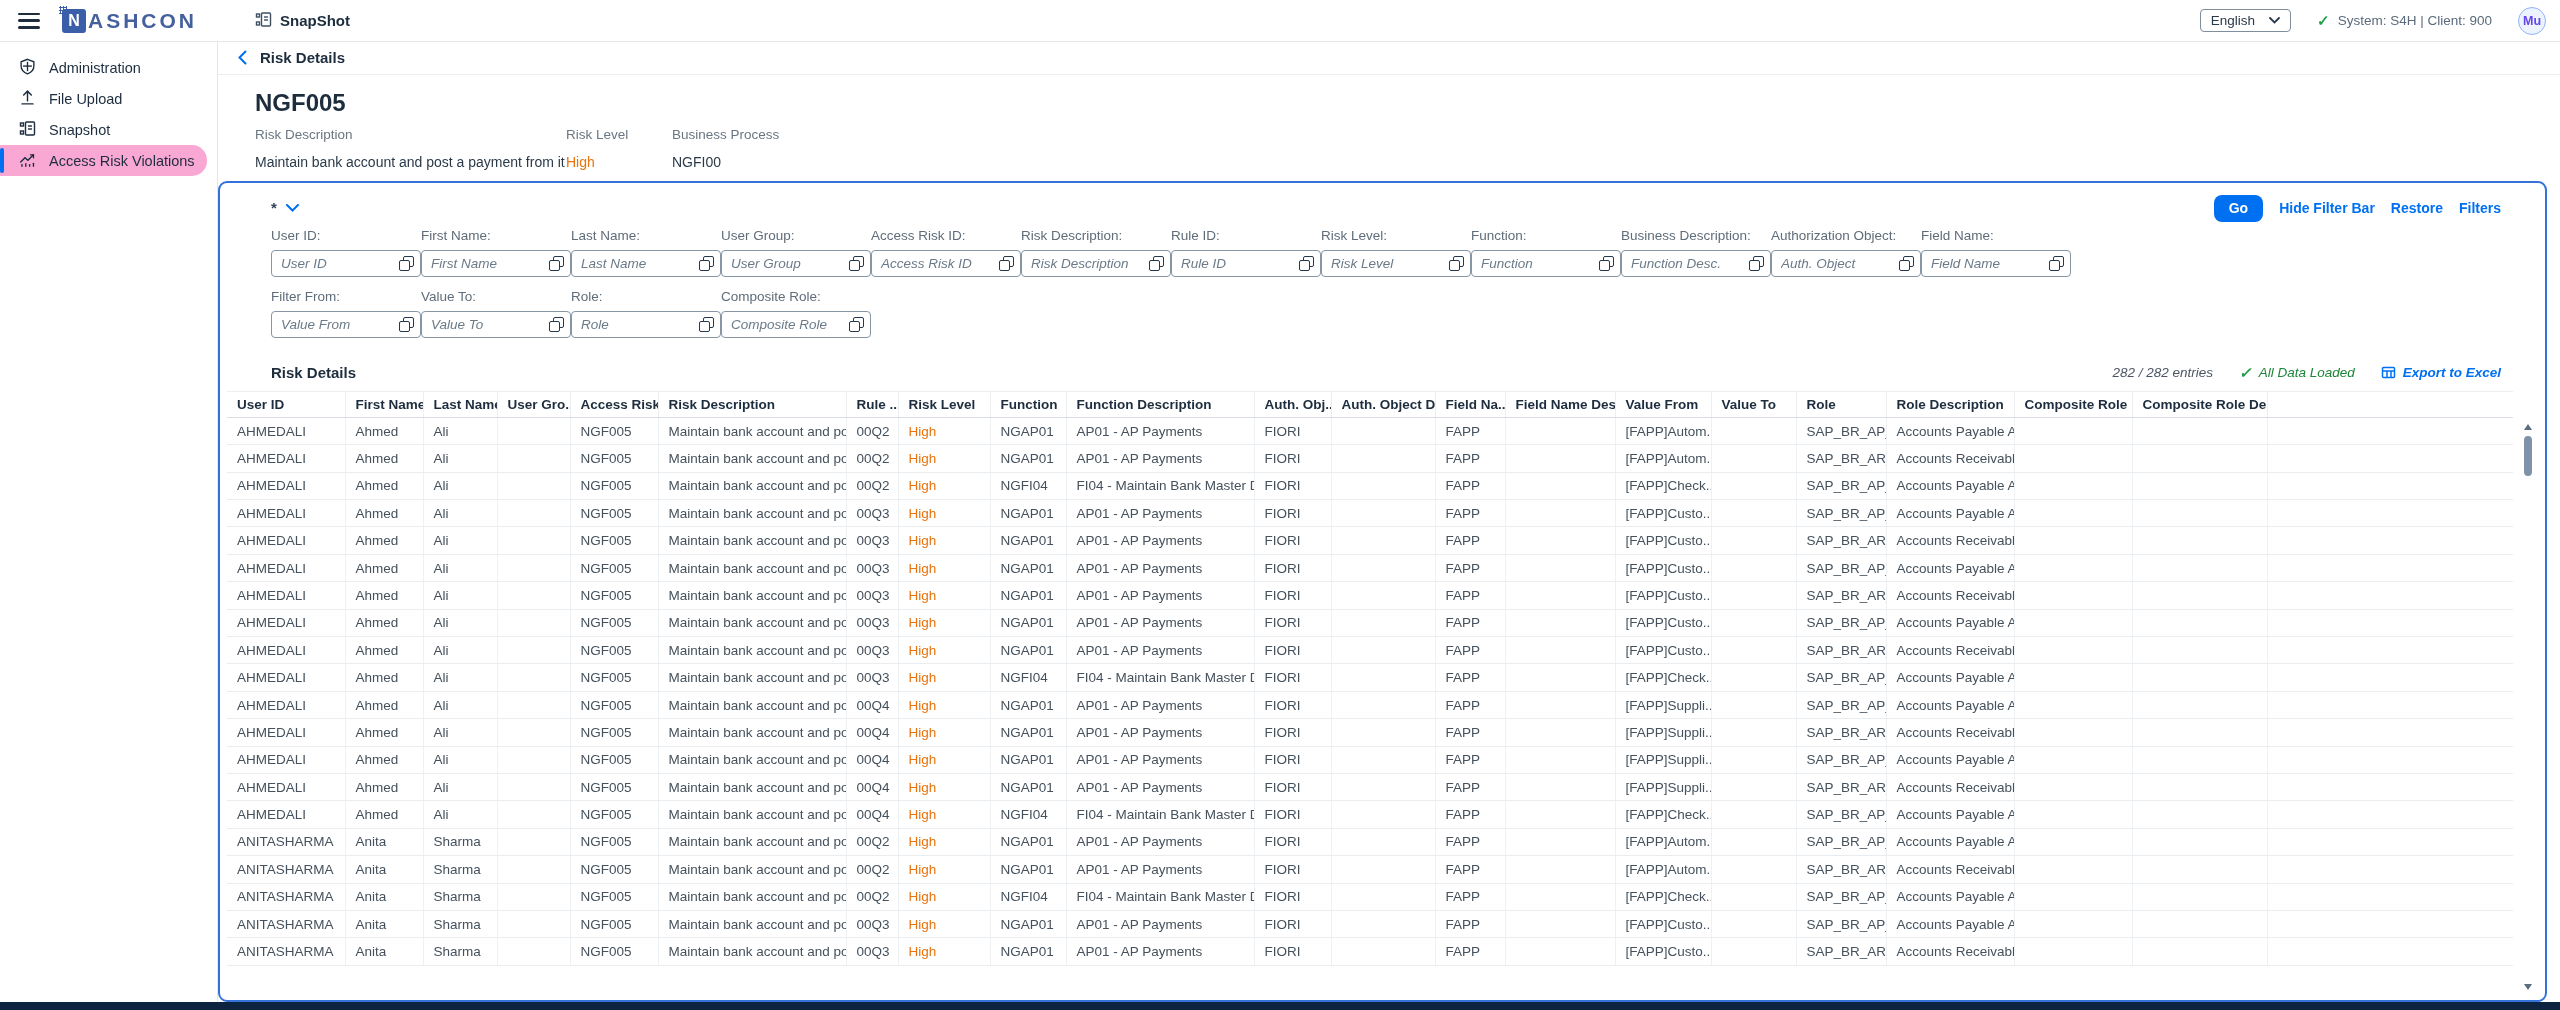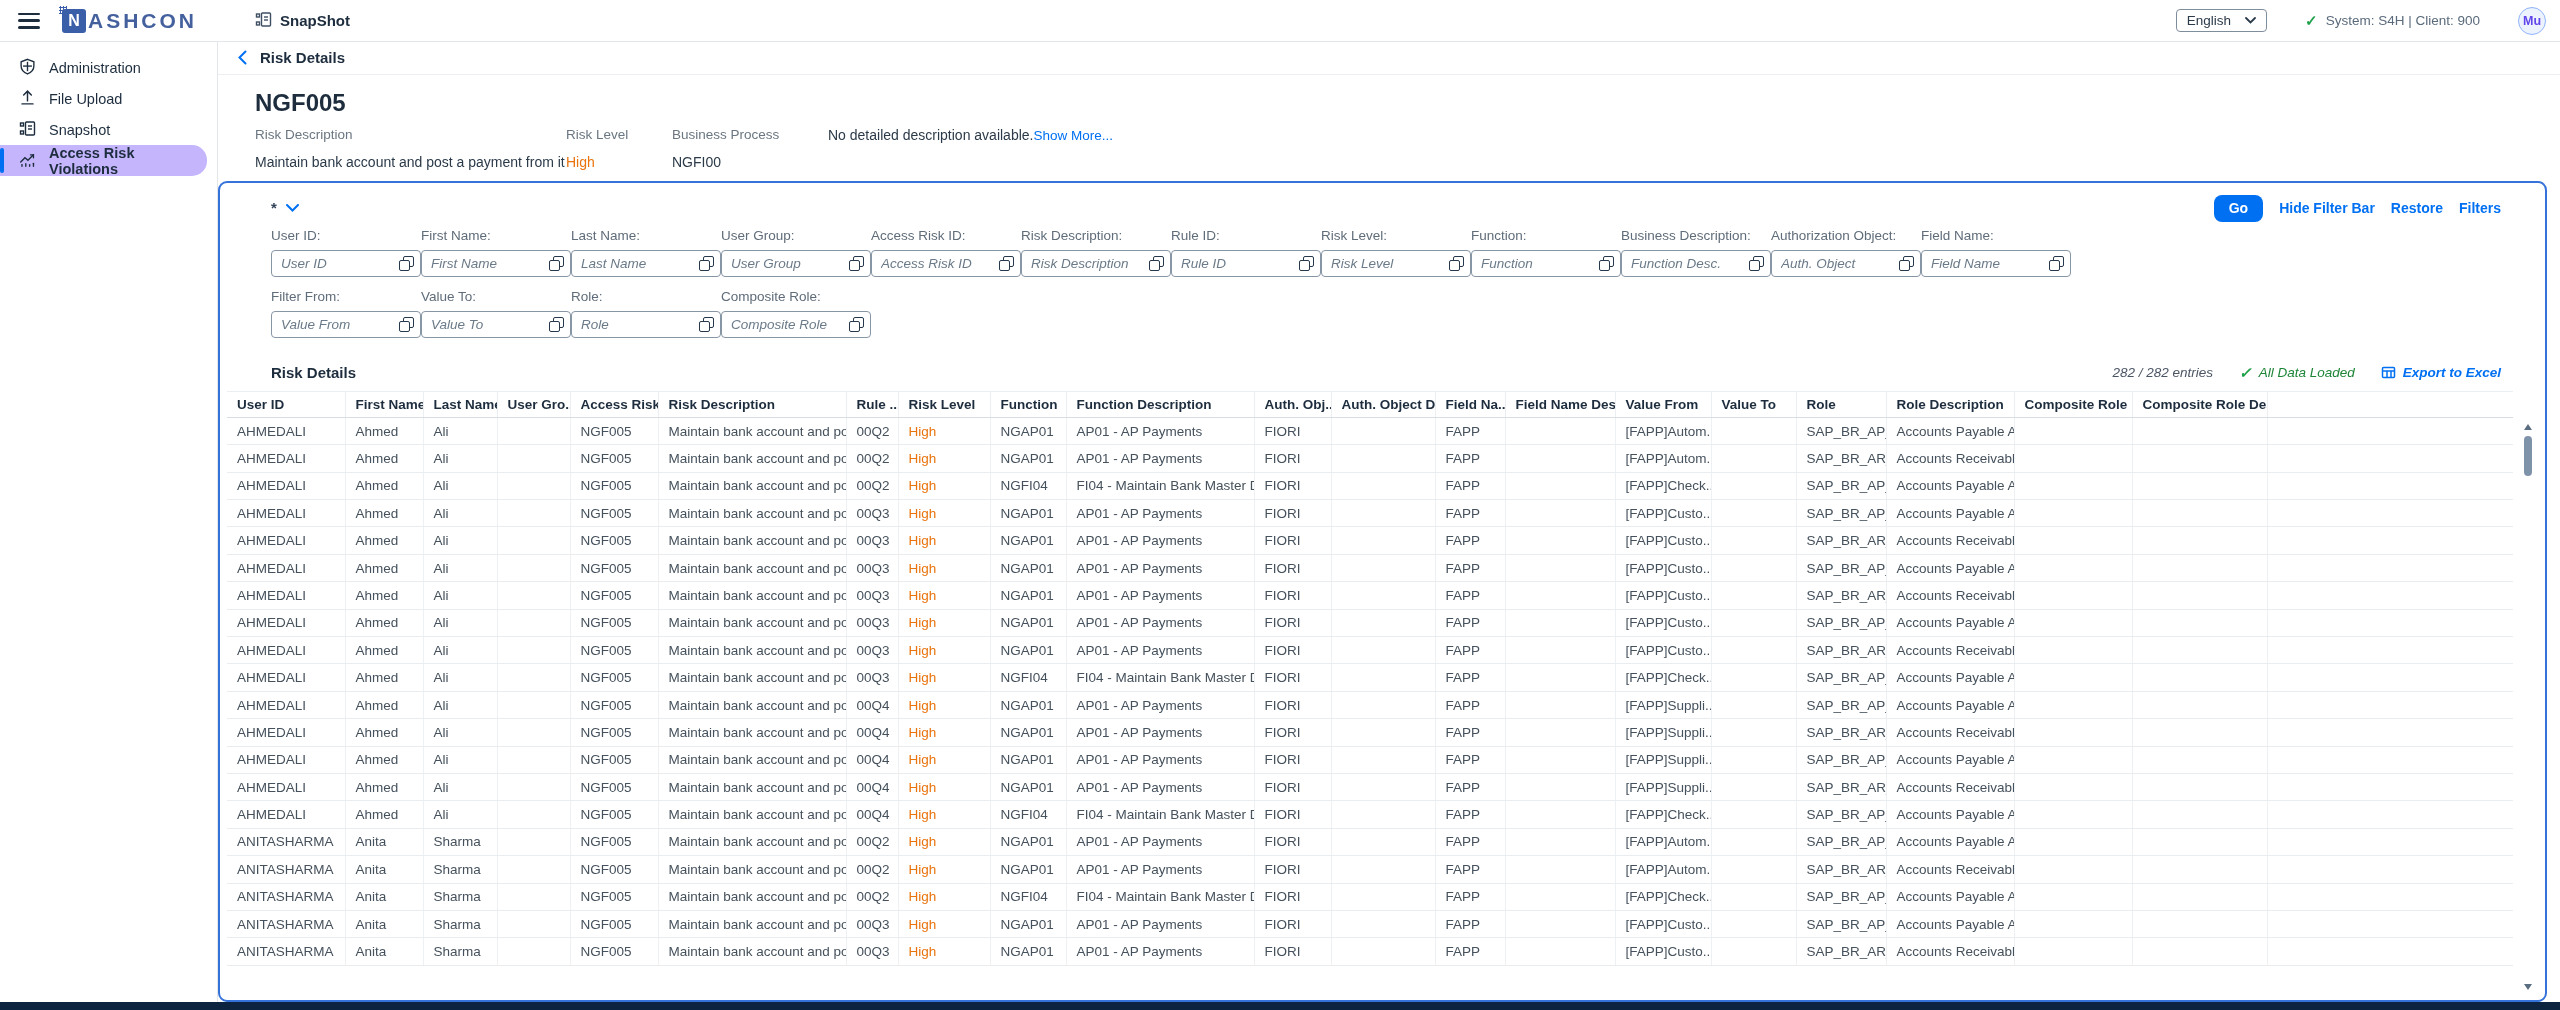--- a/index.html
+++ b/index.html
@@ -11,36 +11,36 @@
     border-bottom:1px solid #e3e7ec; padding:0 14px 0 18px; position:relative; z-index:5; }
   .burger { width:22px; height:16px; display:flex; flex-direction:column; justify-content:space-between; cursor:pointer; margin-right:22px; }
   .burger span { height:2.5px; background:#1d2d3e; border-radius:2px; }
   .logo { display:flex; align-items:center; gap:2px; margin-right:58px; }
   .logo-box { width:24px; height:24px; background:#3b5ea8; color:#fff; font-weight:700; font-size:16px;
     display:flex; align-items:center; justify-content:center; border-radius:3px; position:relative; }
   .logo-box::after { content:""; position:absolute; top:-3px; left:-3px; width:8px; height:8px;
     background:radial-gradient(circle,#3b5ea8 1px,transparent 1.4px); background-size:3px 3px; }
   .logo-text { font-size:21px; letter-spacing:3px; color:#44619e; font-weight:600; }
   .appname { display:flex; align-items:center; gap:8px; font-size:15px; font-weight:700; color:#1d2d3e; }
-  .top-right { margin-left:auto; display:flex; align-items:center; gap:38px; }
+  .top-right { margin-left:auto; display:flex; align-items:center; gap:26px; }
   .lang-select { display:flex; align-items:center; gap:14px; border:1px solid #7f8e9d; border-radius:4px;
     padding:3px 10px; font-size:13.5px; color:#2b3a49; background:#fff; cursor:pointer; }
   .sys-status { display:flex; align-items:center; gap:8px; font-size:13.5px; color:#5b6b7c; }
   .check { color:#21a04a; font-weight:700; font-size:15px; }
   .avatar { width:28px; height:28px; border-radius:50%; background:#ecf2fe; border:1.5px solid #8fb4f9;
     color:#6246ea; font-size:12.5px; font-weight:700; display:flex; align-items:center; justify-content:center; cursor:pointer; }
 
   
   .layout { display:flex; height:960px; }
   .sidebar { width:218px; border-right:1px solid #e3e7ec; padding-top:10px; background:#fff; flex:none; }
   .side-item { display:flex; align-items:center; gap:13px; height:31px; padding:0 12px 0 19px;
     font-size:14.5px; color:#1d2d3e; font-weight:500; cursor:pointer; position:relative;
     border-radius:0 15px 15px 0; margin-right:10px; }
   .side-item svg { flex:none; }
-  .side-item.active { background:#c4b5fd;font-weight:bold; }
+  .side-item.active { background:#f9a8d4; }
   .side-item.active::before { content:""; position:absolute; left:0; top:3px; bottom:3px; width:4px;
     background:#0070f2; border-radius:2px; }
 
   .main { flex:1; min-width:0; display:flex; flex-direction:column; background:#fff; }
 
   
   .crumbbar { height:33px; display:flex; align-items:center; gap:13px; padding:0 20px;
     border-bottom:1px solid #eceef1; }
   .back-btn { cursor:pointer; display:flex; align-items:center; }
   .crumb-title { font-size:15px; font-weight:700; color:#1d2d3e; }
@@ -214,21 +214,20 @@
           </div>
           <div class="obj-field">
             <span class="f-label">Risk Level</span>
             <span class="f-value orange">High</span>
           </div>
           <div class="obj-field">
             <span class="f-label">Business Process</span>
             <span class="f-value">NGFI00</span>
           </div>
           <div class="obj-field">
-            <span class="f-value">No detailed description available.<span class="showmore">Show More...</span></span>
           </div>
         </div>
     </div>
 
     <div class="panel">
 
       <div class="filter-head">
         <div class="variant">
           <span class="star">*</span>
           <svg width="13" height="8" viewBox="0 0 13 8" fill="none" stroke="#0070f2" stroke-width="2" stroke-linecap="round">

